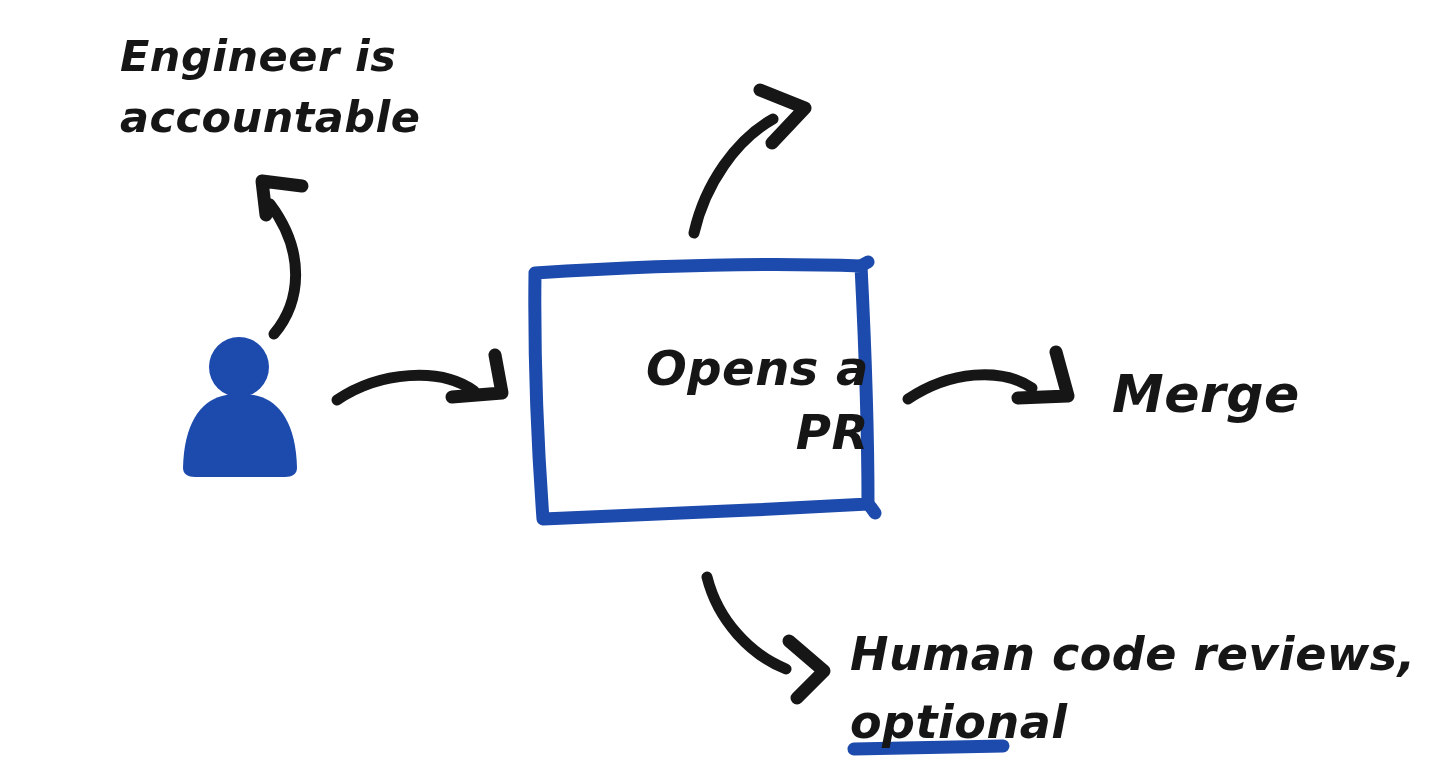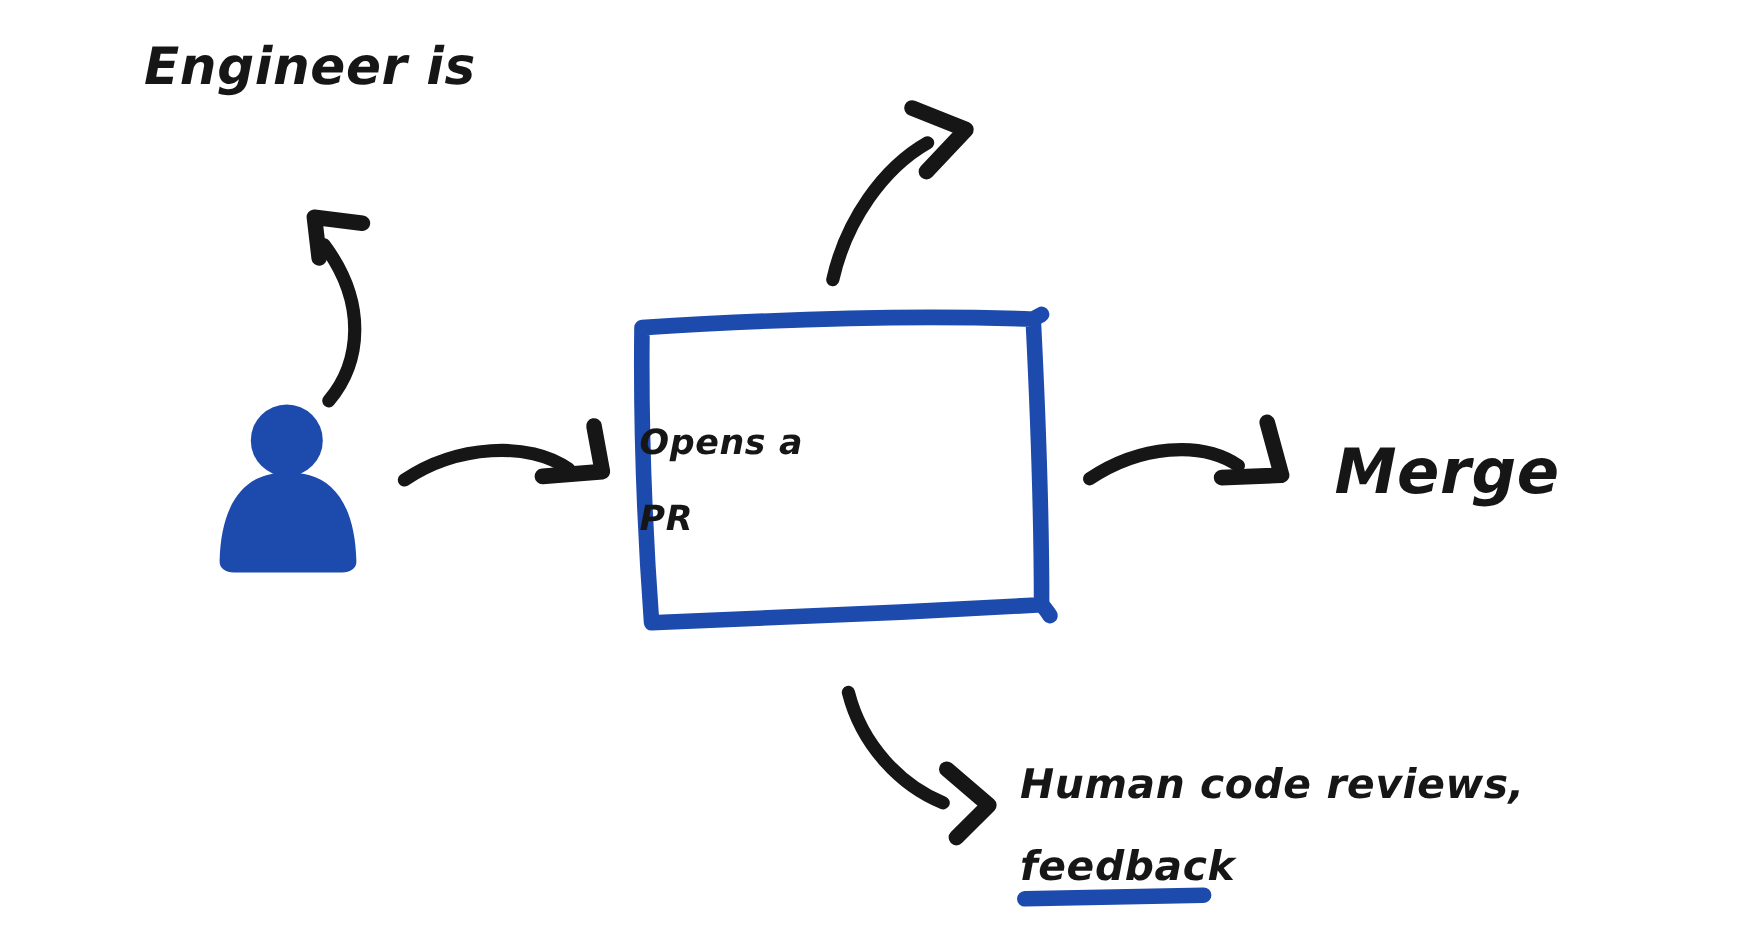--- a/index.html
+++ b/index.html
@@ -64,30 +64,30 @@
     left: 120px; top: 26px;
     font-size: 43px; line-height: 61px;
   }
   #label-ai-feedback {
     left: 796px; top: 44px;
     font-size: 42px; line-height: 60px;
   }
   #node-opens-pr-text {
     left: 533px; top: 336px;
     width: 336px;
-    text-align: left;
-    font-size: 29px; line-height: 64px;
+    text-align: right;
+    font-size: 48px; line-height: 64px;
   }
   #label-merge {
     left: 1112px; top: 364px;
     font-size: 52px;
   }
   #label-human-review {
     left: 850px; top: 620px;
-    font-size: 34px; line-height: 68px;
+    font-size: 46px; line-height: 68px;
   }
 </style>
 </head>
 <body>
 
 <div id="canvas">
 
   <svg id="sketch-layer" viewBox="0 0 1456 783" xmlns="http://www.w3.org/2000/svg">
 
     <g>
@@ -134,28 +134,29 @@
                                 C 537 437 534 352 535 273 Z"></path>
       <path class="blue-box" d="M 861 266 C 864 264 866 263 868 262" stroke-width="10"></path>
       <path class="blue-box" d="M 868 504 C 871 507 873 510 875 513" stroke-width="10"></path>
     </g>
 
     <line class="blue-underline" x1="854" y1="749" x2="1003" y2="746"></line>
   </svg>
 
   <div class="hand" id="label-accountable">
     <span class="line">Engineer is</span>
+    <span class="line">accountable</span>
   </div>
 
 
   <div class="hand" id="node-opens-pr-text">
     <span class="line">Opens a</span>
     <span class="line">PR</span>
   </div>
 
   <div class="hand" id="label-merge">Merge</div>
 
   <div class="hand" id="label-human-review">
     <span class="line">Human code reviews,</span>
-    <span class="line">feedback</span>
+    <span class="line">optional</span>
   </div>
 
 </div>
 
 </body></html>

